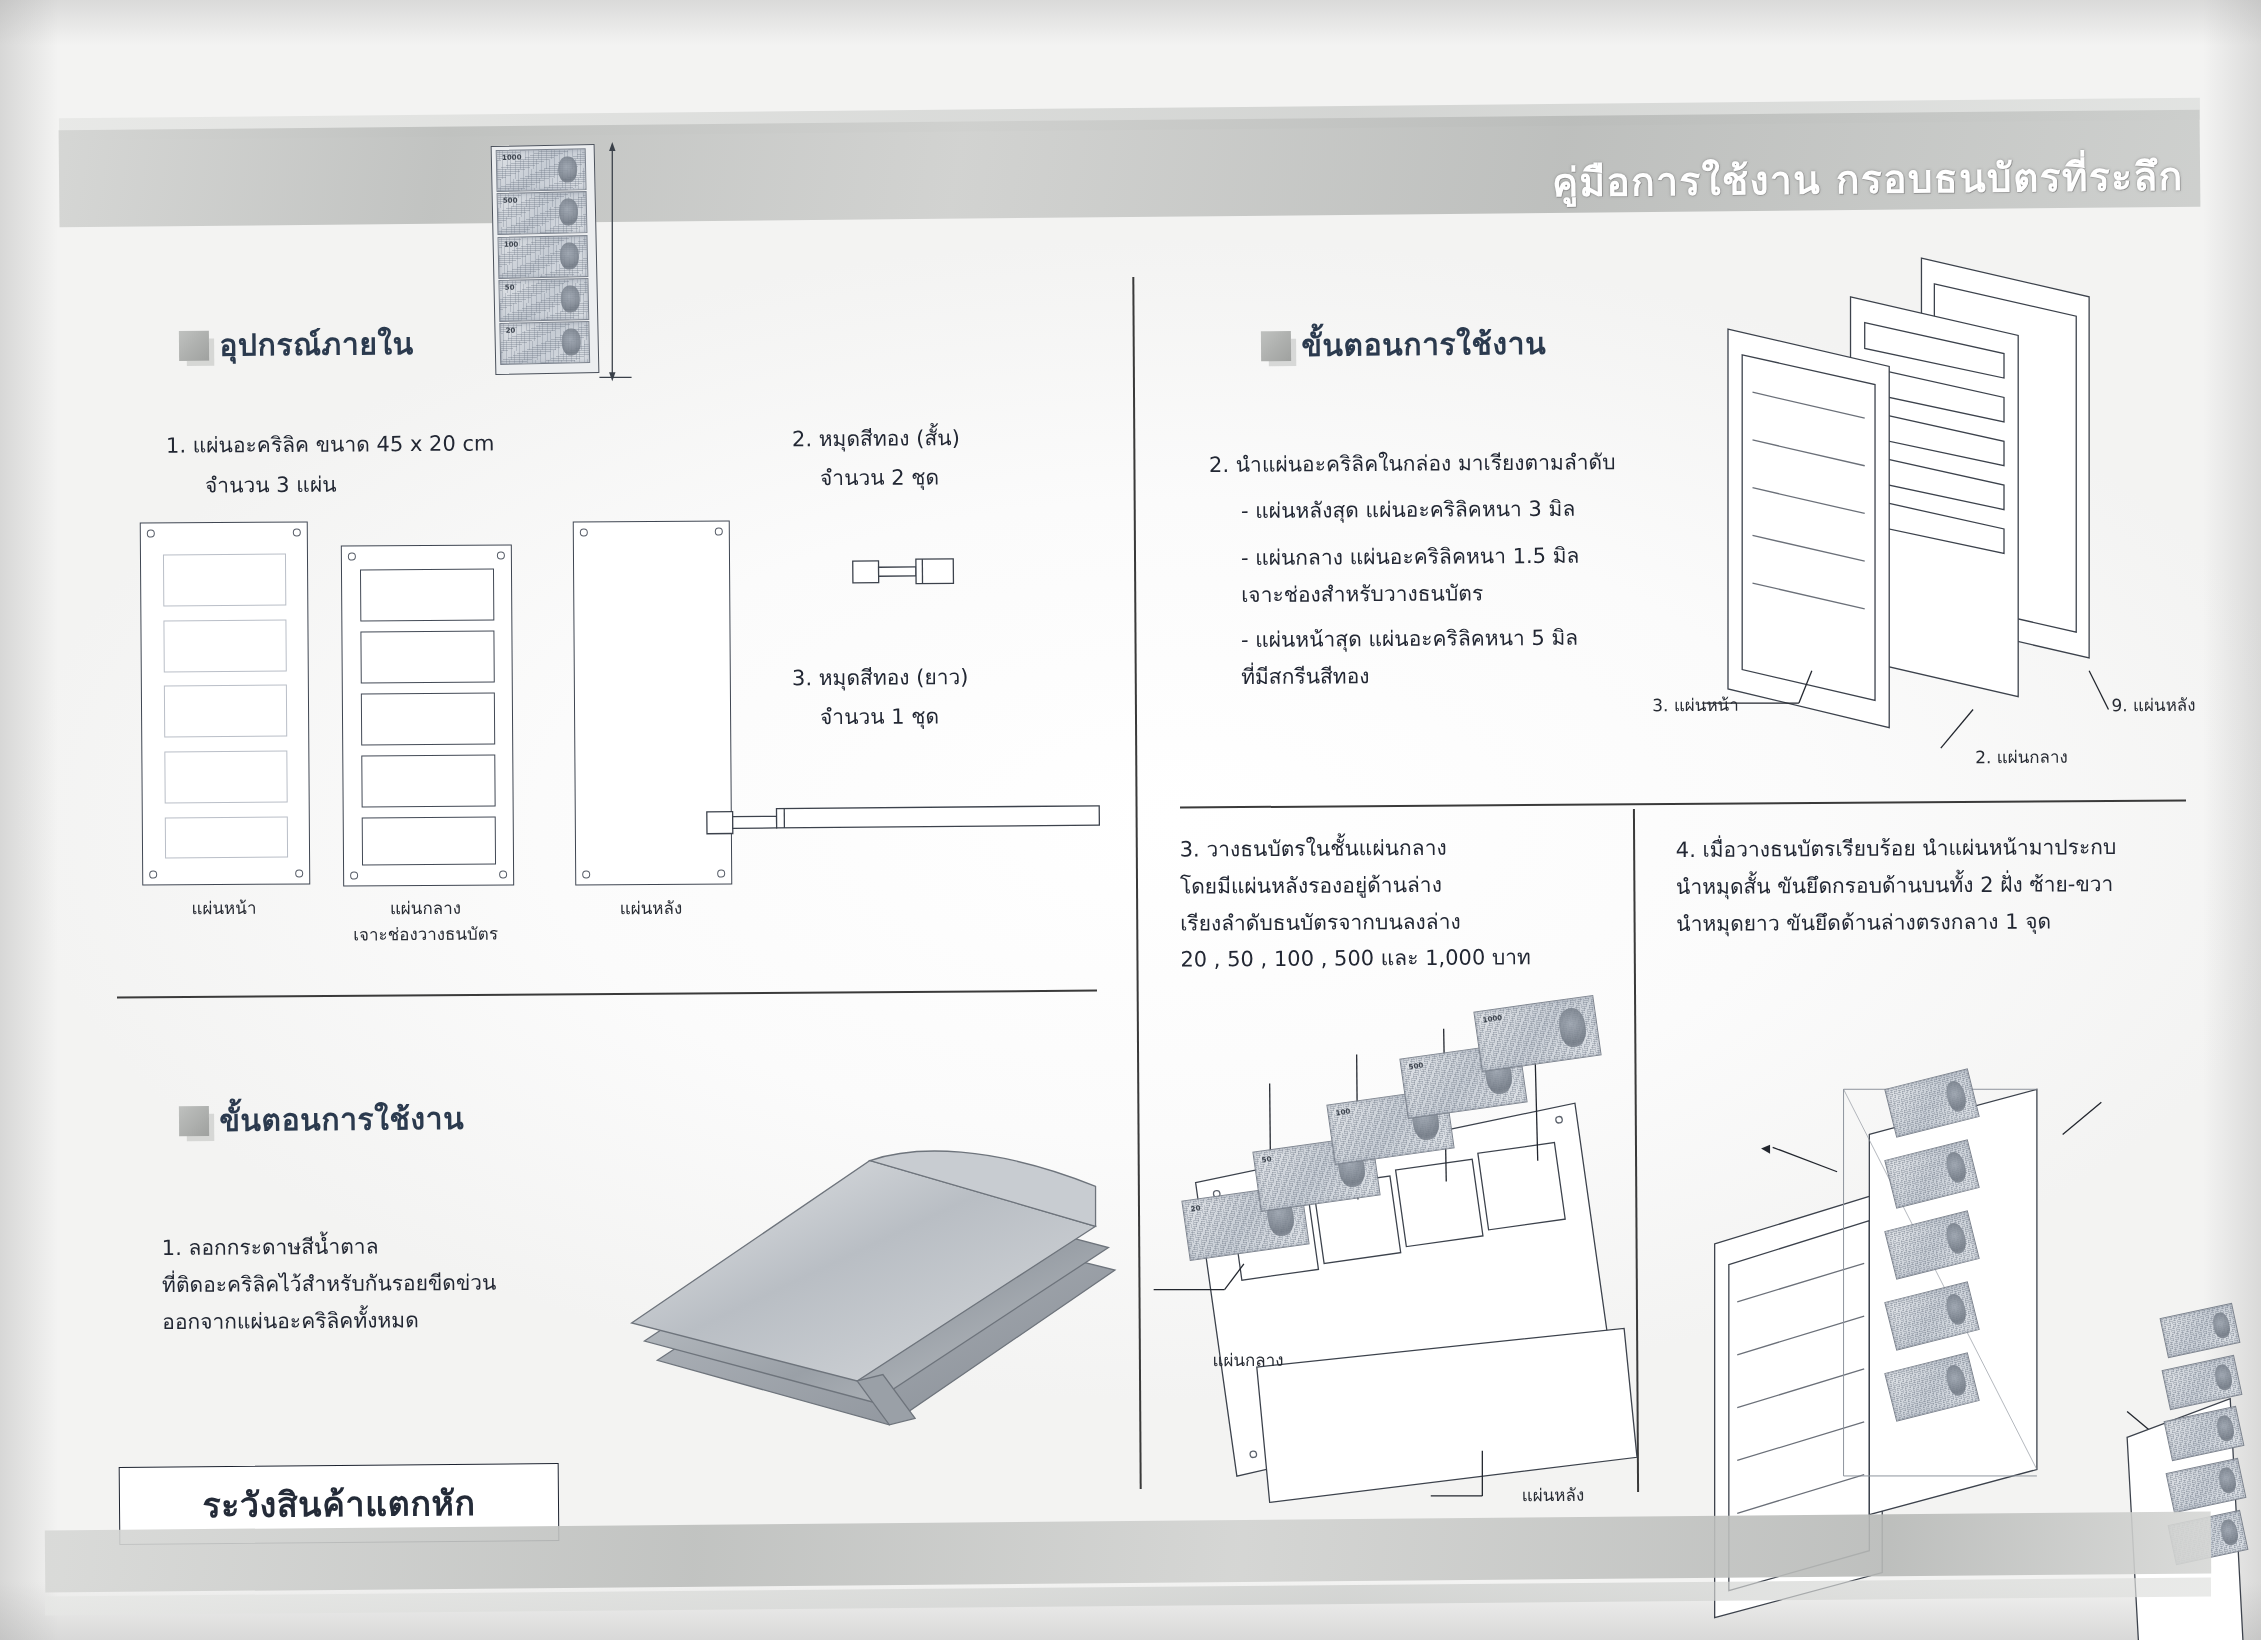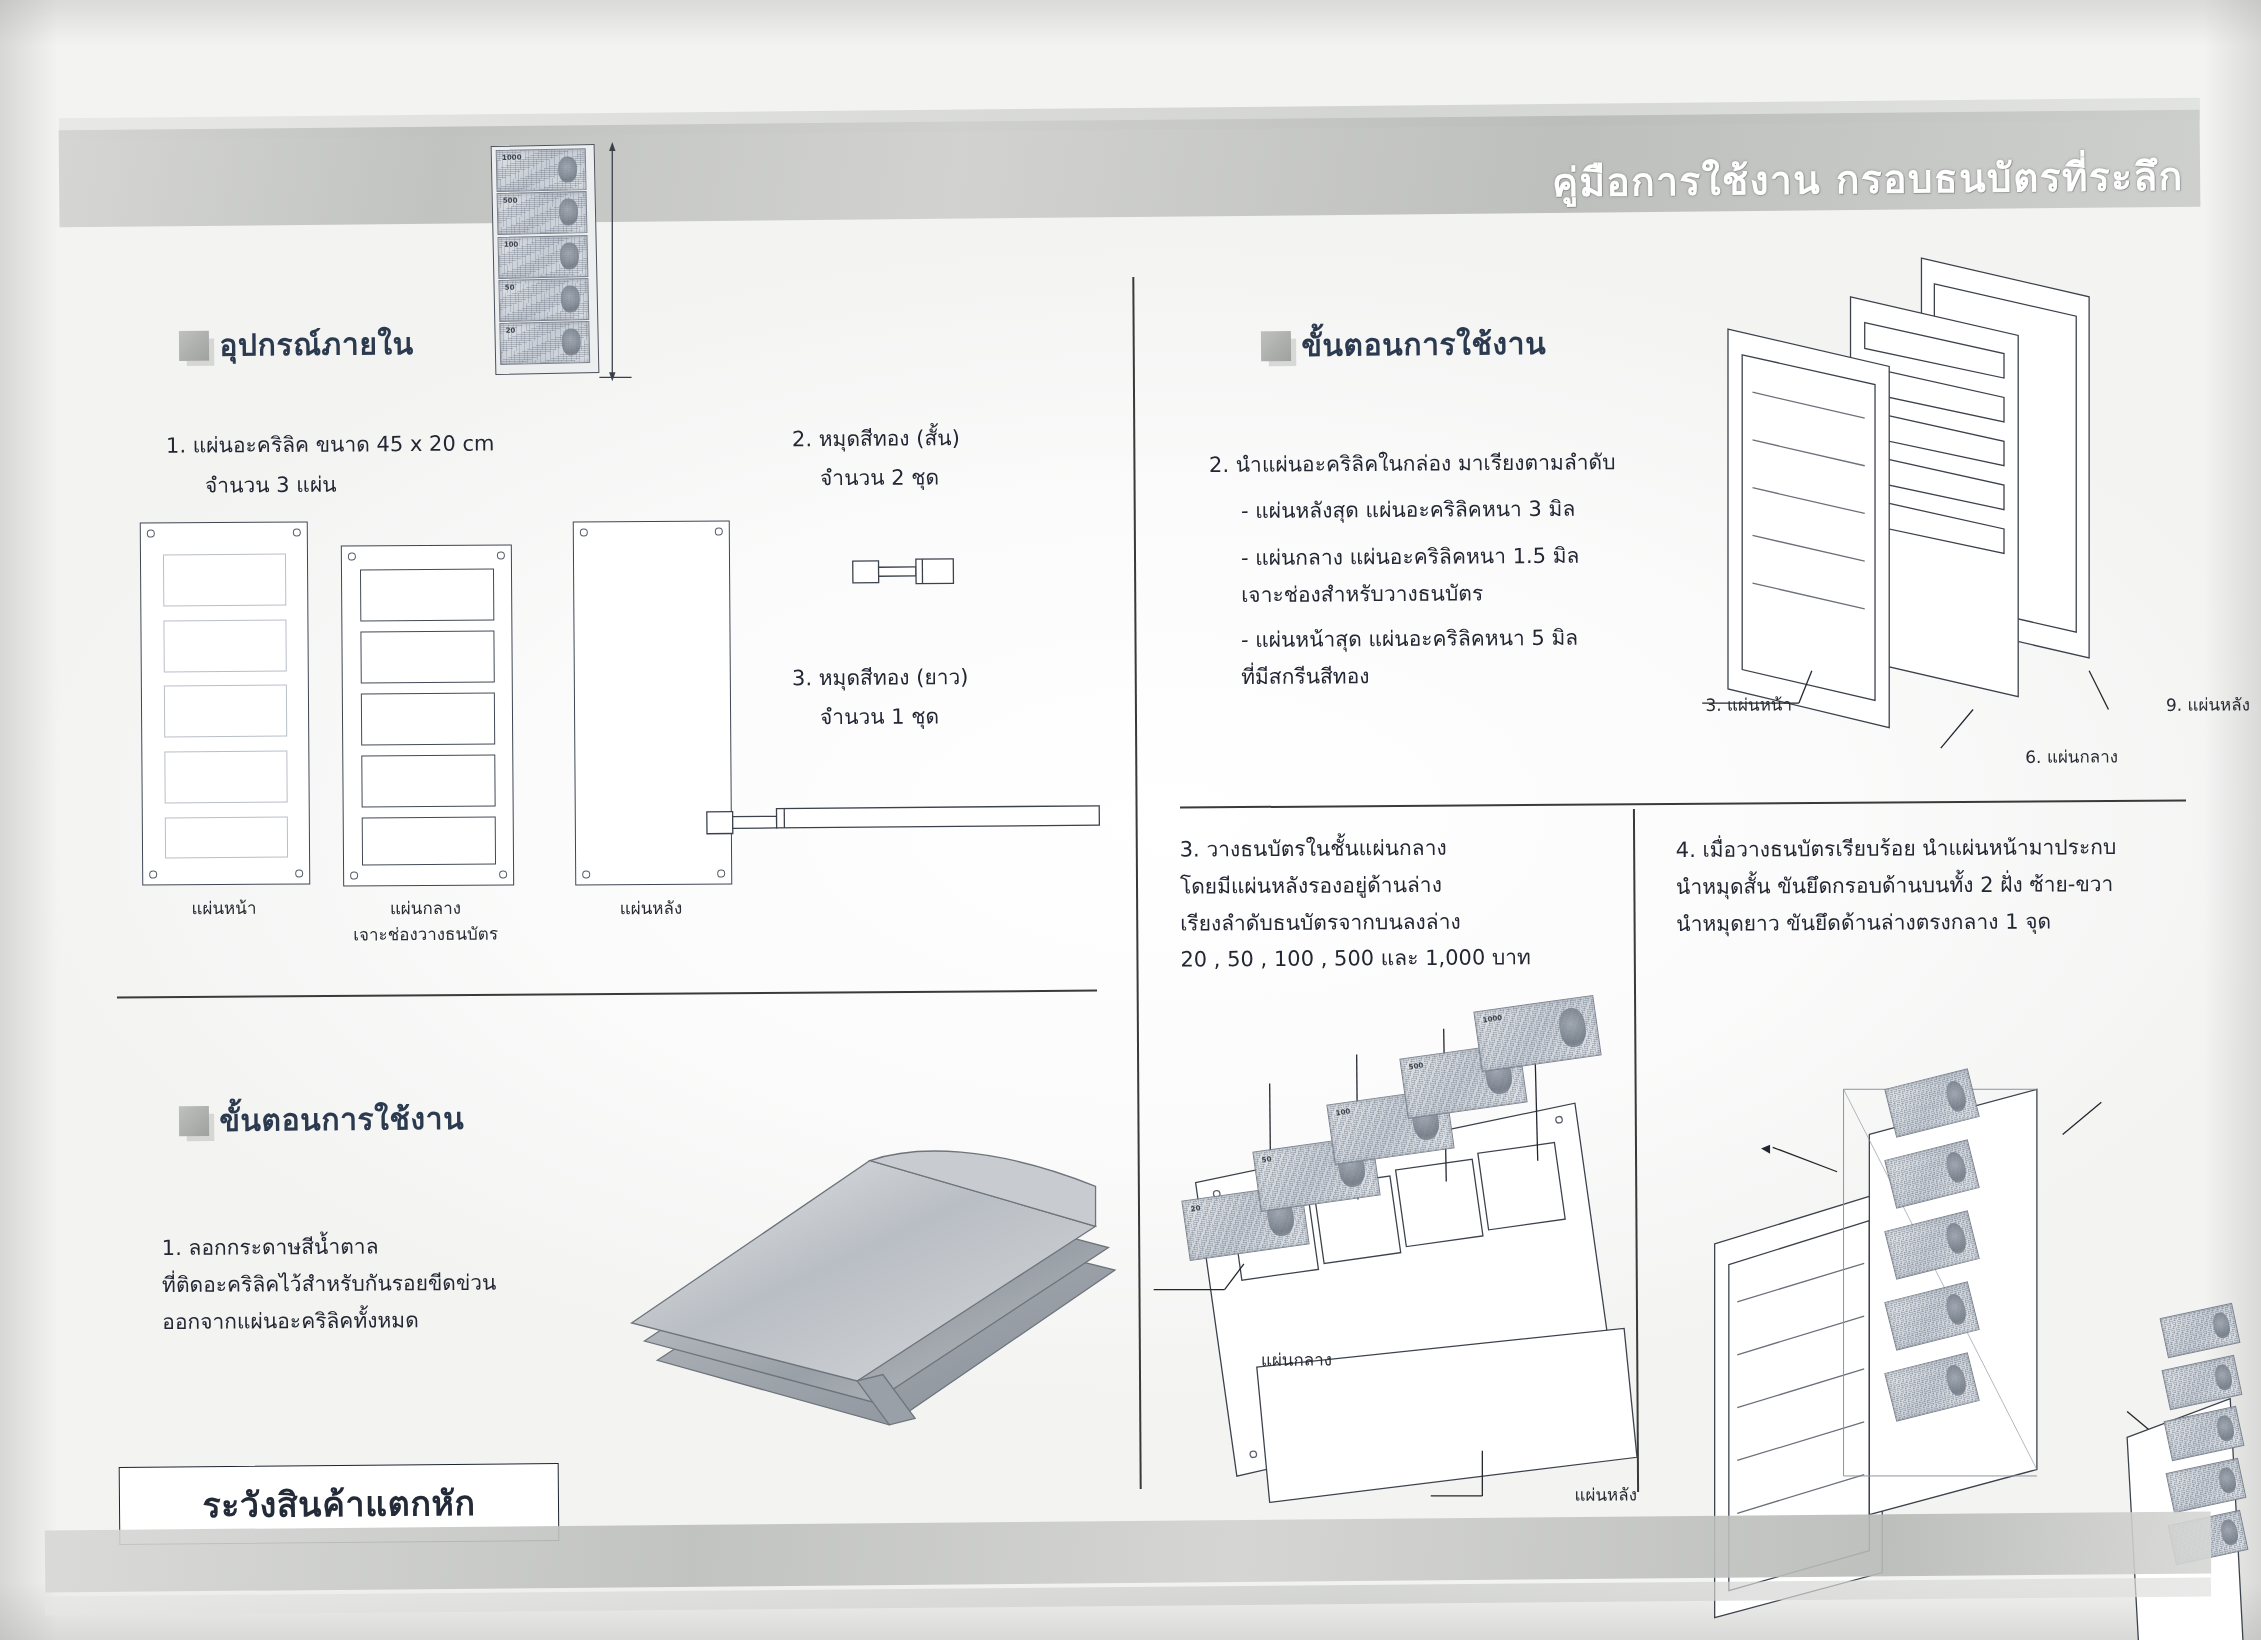--- a/index.html
+++ b/index.html
@@ -135,21 +135,21 @@
   }
   .caption {
     position: absolute;
     font-size: 17px;
     color: #272b33;
     text-align: center;
     white-space: pre-line;
     line-height: 1.5;
     transform: rotate(-0.4deg);
   }
-  .caption.left { text-align: right; }
+  .caption.left { text-align: center; }
 
   
   .warn-box {
     position: absolute;
     left: 119px; bottom: 97px;
     width: 438px; height: 76px;
     border: 1.9px solid #1d2330;
     background: #ffffff;
     display: flex;
     align-items: center;
@@ -415,21 +415,21 @@
     <line x1="38" y1="430" x2="212" y2="470" stroke="#6b7079" stroke-width="2"></line>
     <line x1="38" y1="504" x2="212" y2="544" stroke="#6b7079" stroke-width="2"></line>
 
     <line x1="-40" y1="690" x2="110" y2="690" stroke="#22262e" stroke-width="2"></line>
     <line x1="110" y1="690" x2="130" y2="640" stroke="#22262e" stroke-width="2"></line>
     <line x1="330" y1="760" x2="380" y2="700" stroke="#22262e" stroke-width="2"></line>
     <line x1="560" y1="640" x2="590" y2="700" stroke="#22262e" stroke-width="2"></line>
   </svg>
 
   <div class="caption left" style="left:1599px; top:693px; width:193px;">3. แผ่นหน้า</div>
-  <div class="caption left" style="left:1925px; top:745px; width:193px;">6. แผ่นกลาง</div>
+  <div class="caption left" style="left:1925px; top:745px; width:193px;">2. แผ่นกลาง</div>
   <div class="caption left" style="left:2057px; top:693px; width:193px;">9. แผ่นหลัง</div>
 
   <div class="txtblk" style="left:1180px; top:830px; width:464px;">3.  วางธนบัตรในชั้นแผ่นกลาง
 โดยมีแผ่นหลังรองอยู่ด้านล่าง
 เรียงลำดับธนบัตรจากบนลงล่าง
 20 , 50 , 100 , 500 และ 1,000 บาท</div>
 
   <svg style="position:absolute; left:1173px; top:1006px;" width="464" height="503" viewBox="0 0 720 780">
     <polygon points="60,230 660,190 660,640 60,690" fill="#ffffff" stroke="#3c424c" stroke-width="2" transform="rotate(-8 360 430)"></polygon>
     <g transform="rotate(-8 360 430)">

